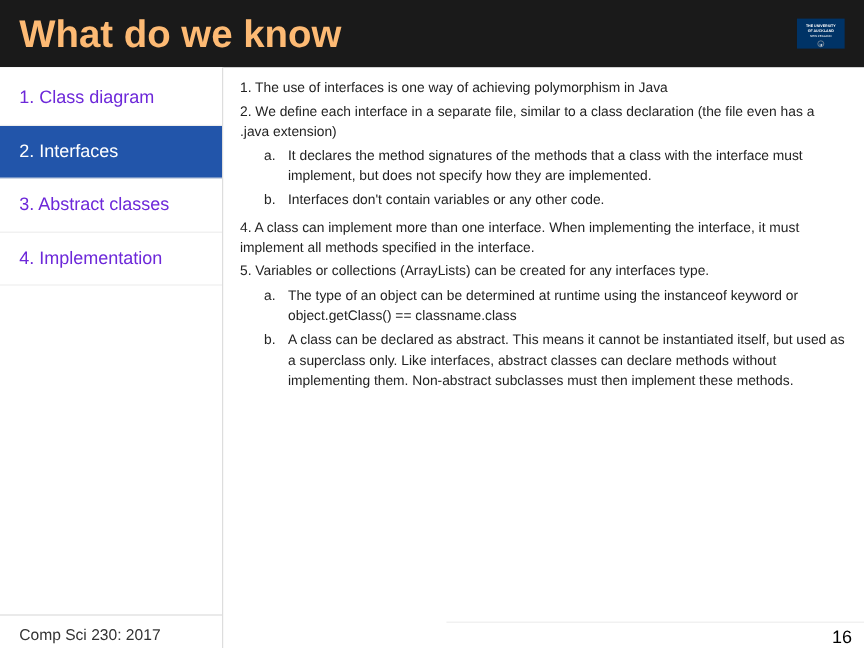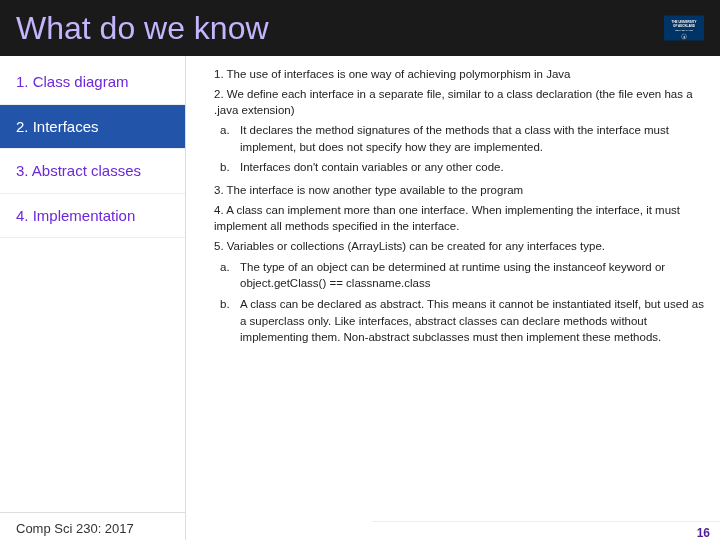--- a/index.html
+++ b/index.html
@@ -16,22 +16,22 @@
       color: #fff;
       padding: 8px 16px;
       display: flex;
       align-items: center;
       justify-content: space-between;
       min-height: 52px;
     }
 
     .header-title {
       font-size: 32px;
-      font-weight: normal;
-      color: #c4b5fd;
+      font-weight: bold;
+      color: #fdba74;
       letter-spacing: 0px;
     }
 
     .logo-area {
       display: flex;
       align-items: center;
     }
 
     .logo-crest {
       width: 40px;
@@ -72,43 +72,41 @@
       padding: 8px 16px;
       font-size: 13px;
       color: #333;
       border-top: 1px solid #ddd;
     }
 
     .page-number {
       position: absolute;
       bottom: 6px;
       right: 10px;
-      font-size: 12px;
-      color: #4c1d95;
-      font-weight: bold;
+      font-size: 15px;
+      color: #000000;
     }
 
     .content-area {
       flex: 1;
       padding: 10px 14px;
       font-size: 11.5px;
       line-height: 1.45;
       color: #222;
       overflow-y: auto;
       position: relative;
     }
 
     .content-list {
       list-style: none;
       padding: 0;
     }
 
     .content-list > li {
       margin-bottom: 3px;
-      margin-left: 14px;
     }
 
     .sub-list {
       list-style: none;
       padding-left: 20px;
       margin: 3px 0;
     }
 
     .sub-list li {
       margin-bottom: 4px;
@@ -203,24 +201,20 @@
           </span>
         </li>
         <li>
           <span class="sub-label">b.</span>
           <span>Interfaces don't contain variables or any other code.</span>
         </li>
       </ul>
 
       <ul class="content-list" style="margin-top:6px;">
         <li>
-          <span>3. </span>
-          <span>The interface is now another type available to the program</span>
-        </li>
-        <li>
           <span>4. </span>
           <span>A class can <span class="bold">implement</span> more than one interface.  When implementing the interface, it must implement all methods specified in the interface.</span>
         </li>
         <li>
           <span>5. </span>
           <span>Variables or collections (ArrayLists) can be created for any interfaces type.</span>
         </li>
       </ul>
 
       <ul class="sub-list" style="margin-top:4px;">

